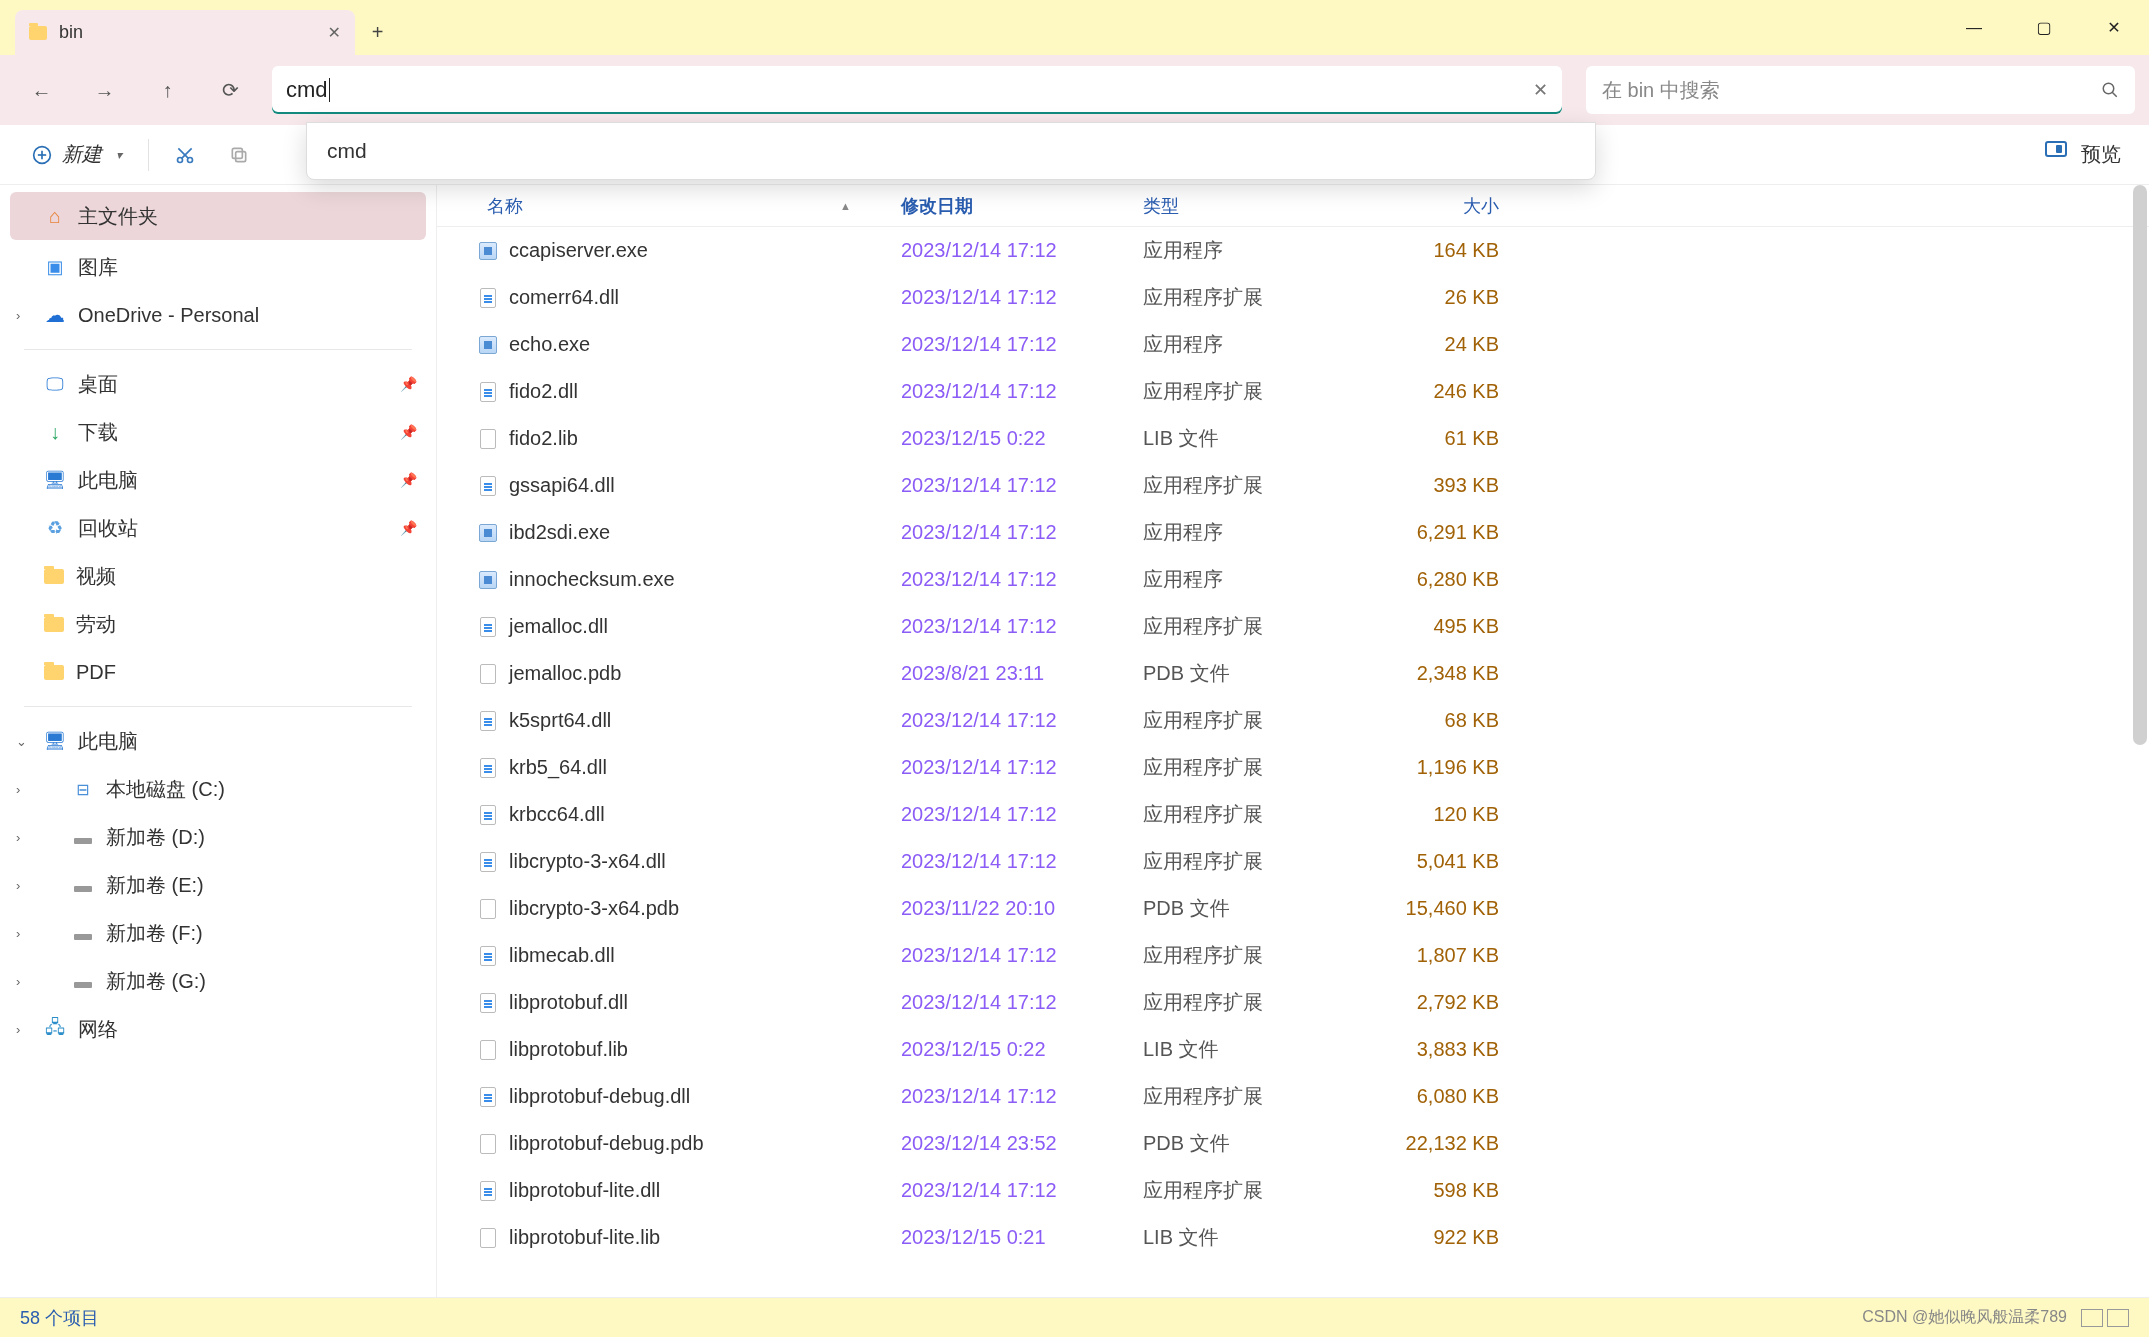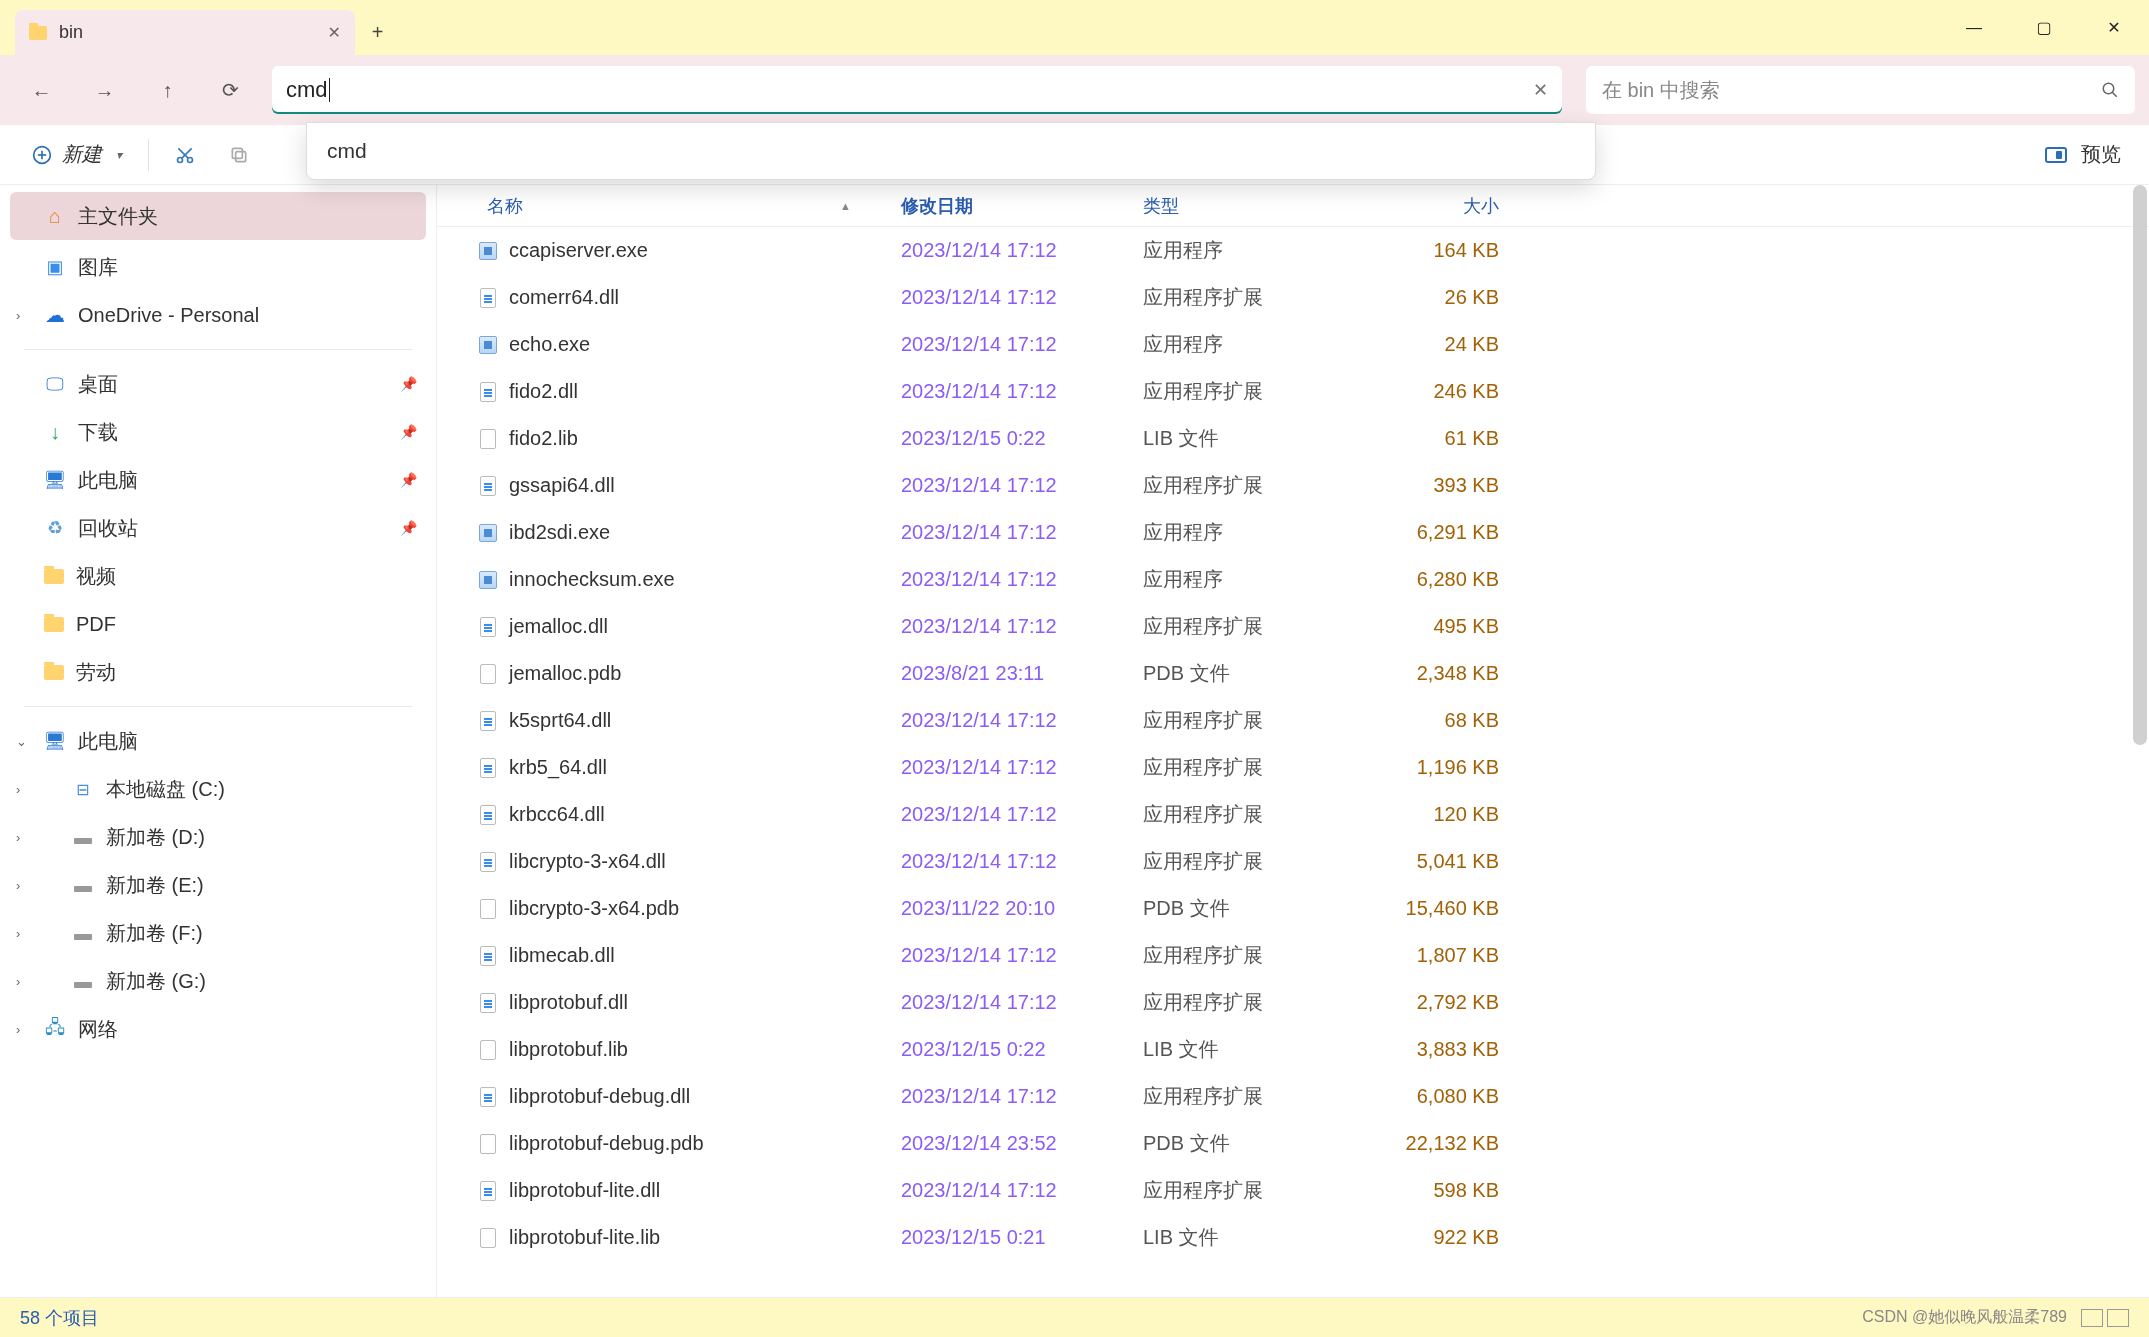--- a/index.html
+++ b/index.html
@@ -29,21 +29,21 @@
 .suggest-item { padding: 16px 20px; font-size:21px; color:#333; }
 
 
 .toolbar { height: 60px; background:#fff; border-bottom:1px solid #eee; display:flex; align-items:center; padding:0 18px; gap:6px; }
 .tbtn { height:44px; padding:0 14px; display:flex; align-items:center; gap:10px; font-size:20px; color:#333; border-radius:6px;font-style:italic; }
 .tbtn .chev { font-size:12px; color:#666; margin-left:4px; }
 .tsep { width:1px; height:32px; background:#e2e2e2; margin:0 6px; }
 .ticon { width:48px; height:44px; display:flex; align-items:center; justify-content:center; color:#3a7bbf; font-size:20px; }
 .ticon.gray{color:#999;}
 .toolbar .spacer{flex:1;}
-.preview-btn{display:flex;align-items:center;gap:14px;font-size:20px;color:#333;padding:0 10px;}
+.preview-btn{display:flex;align-items:flex-start;gap:14px;font-size:20px;color:#333;padding:0 10px;}
 .preview-btn .picon{width:22px;height:16px;border:2px solid #2a6fb5;border-radius:3px;position:relative;}
 .preview-btn .picon:after{content:"";position:absolute;right:3px;top:2px;bottom:2px;width:6px;background:#2a6fb5;border-radius:1px;}
 
 
 .main { position:absolute; top:185px; bottom:40px; left:0; right:0; display:flex; background:#fff; }
 .sidebar { width:437px; border-right:1px solid #eee; overflow:auto; padding:4px 0; }
 .srow { display:flex; align-items:center; height:48px; padding:0 18px 0 44px; font-size:20px; color:#333; gap:12px; position:relative; }
 .srow.sel { background:#ecd6d9; border-radius:6px; margin:3px 10px; padding-left:34px; }
 .srow .exp { position:absolute; left:16px; font-size:13px; color:#666; }
 .srow.indent { padding-left:72px; }
@@ -205,25 +205,25 @@
       <span class="ico ico-bin">♻</span>
       <span>回收站</span>
       <span class="pin">📌</span>
     </div>
     <div class="srow">
       <span class="ico ico-folder"></span>
       <span>视频</span>
     </div>
     <div class="srow">
       <span class="ico ico-folder"></span>
+      <span>劳动</span>
+    </div>
+    <div class="srow">
+      <span class="ico ico-folder"></span>
       <span>PDF</span>
-    </div>
-    <div class="srow">
-      <span class="ico ico-folder"></span>
-      <span>劳动</span>
     </div>
     <div class="sdiv"></div>
     <div class="srow">
       <span class="exp">⌄</span>
       <span class="ico ico-pc">🖥</span>
       <span>此电脑</span>
     </div>
     <div class="srow indent">
       <span class="exp">›</span>
       <span class="ico ico-localdisk">⊟</span>

